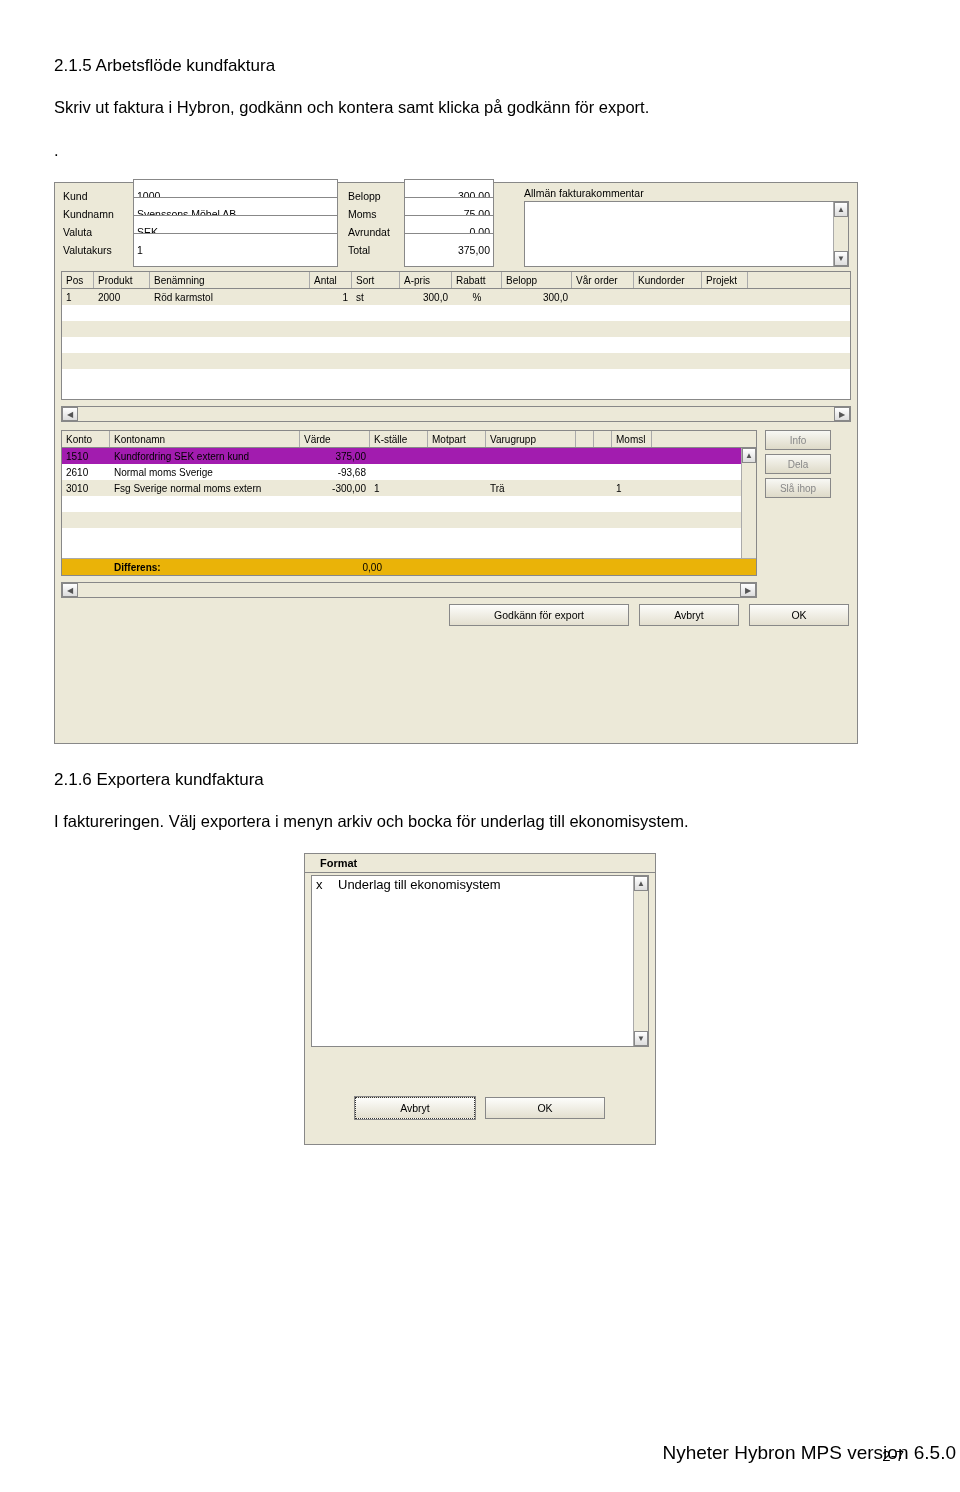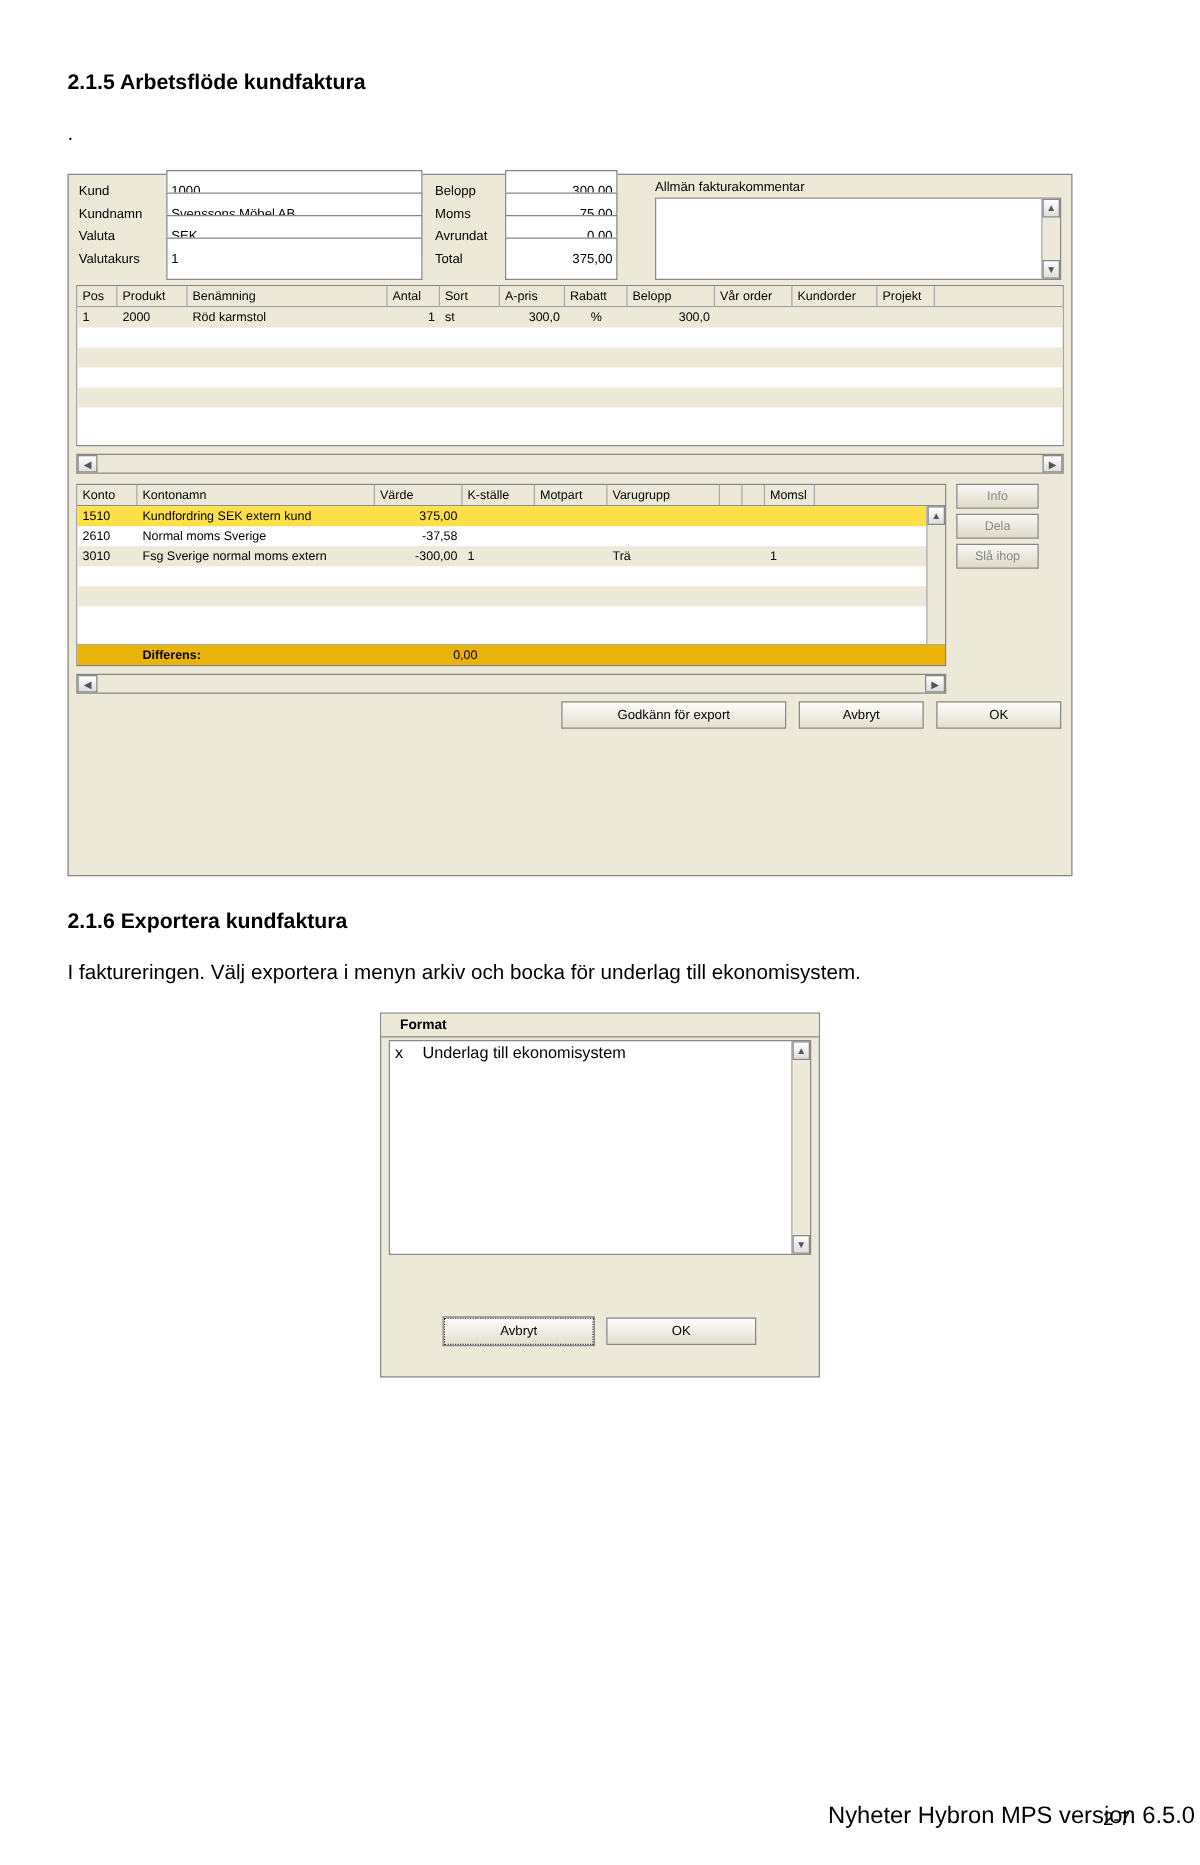--- a/index.html
+++ b/index.html
@@ -1,18 +1,18 @@
 <!DOCTYPE html>
 <html><head>
 <meta charset="utf-8">
 <style>
   body{margin:0;background:#fff;font-family:Arial,Helvetica,sans-serif;color:#000}
   .page{width:960px;height:1492px;margin:0 auto;position:relative;padding:30px 54px 0 54px;box-sizing:border-box}
   .p{font-size:16.5px;line-height:1.4;margin:0 0 20px 0}
-  .h{font-size:17px;font-weight:700;margin:26px 0 20px 0}
+  .h{font-size:17px;font-weight:400;margin:26px 0 20px 0}
   .app{background:#ece9d8;border:1px solid #888;font-family:Tahoma,Arial,sans-serif;font-size:11px;color:#000;margin:6px 0 8px 0}
   .win1{width:802px;height:560px}
   .hdr{padding:4px 8px 0 8px}
   .row{display:flex;align-items:center;height:18px}
   .lbl{width:70px;font-size:10.5px}
   .fld{border:1px solid #888;background:#fff;height:14px;font-size:10.5px;padding:16px 3px;display:flex;align-items:center;box-sizing:border-box}
   .left .fld{width:205px}
   .mid .lbl{width:56px}
   .mid .fld{width:90px;justify-content:flex-end}
   .hdrcols{display:flex}
@@ -49,20 +49,21 @@
   .tbl2body{height:110px;background:#fff}
   .c1-pos{width:32px}.c1-prod{width:56px}.c1-ben{width:160px}.c1-ant{width:42px}.c1-sort{width:48px}.c1-apr{width:52px}.c1-rab{width:50px}.c1-bel{width:70px}.c1-vo{width:62px}.c1-ko{width:68px}.c1-pr{width:46px}
   .c2-k{width:48px}.c2-kn{width:190px}.c2-v{width:70px;text-align:right}.c2-ks{width:58px}.c2-mp{width:58px}.c2-vg{width:90px}.c2-sp1{width:18px}.c2-sp2{width:18px}.c2-mo{width:40px}
 </style>
 </head>
 <body>
 
 <div class="page">
 
   <p class="h">2.1.5  Arbetsflöde kundfaktura</p>
+  <p class="p">Skriv ut faktura i Hybron, godkänn och kontera samt klicka på godkänn för export.</p>
   <p class="p">.</p>
 
   <div class="app win1">
     <div class="hdr">
       <div class="hdrcols">
         <div class="leftcol left">
           <div class="row">
               <span class="lbl">Kund</span>
               <div class="fld">1000</div>
             </div>
@@ -158,29 +159,29 @@
             <div class="th c2-kn">Kontonamn</div>
             <div class="th c2-v">Värde</div>
             <div class="th c2-ks">K-ställe</div>
             <div class="th c2-mp">Motpart</div>
             <div class="th c2-vg">Varugrupp</div>
             <div class="th c2-sp1"></div>
             <div class="th c2-sp2"></div>
             <div class="th c2-mo">Momsl</div>
           </div>
           <div class="tbl2body" style="position:relative">
-            <div class="tr" style="background:#fde047">
+            <div class="tr" style="background:#a21caf">
               <div class="td c2-k">1510</div>
               <div class="td c2-kn">Kundfordring SEK extern kund</div>
               <div class="td c2-v">375,00</div>
             </div>
             <div class="tr">
               <div class="td c2-k">2610</div>
               <div class="td c2-kn">Normal moms Sverige</div>
-              <div class="td c2-v">-37,58</div>
+              <div class="td c2-v">-93,68</div>
             </div>
             <div class="tr" style="background:#ece9d8">
               <div class="td c2-k">3010</div>
               <div class="td c2-kn">Fsg Sverige normal moms extern</div>
               <div class="td c2-v">-300,00</div>
               <div class="td c2-ks">1</div>
               <div class="td c2-mp"></div>
               <div class="td c2-vg">Trä</div>
               <div class="td c2-sp1"></div>
                 <div class="td c2-sp2"></div>

